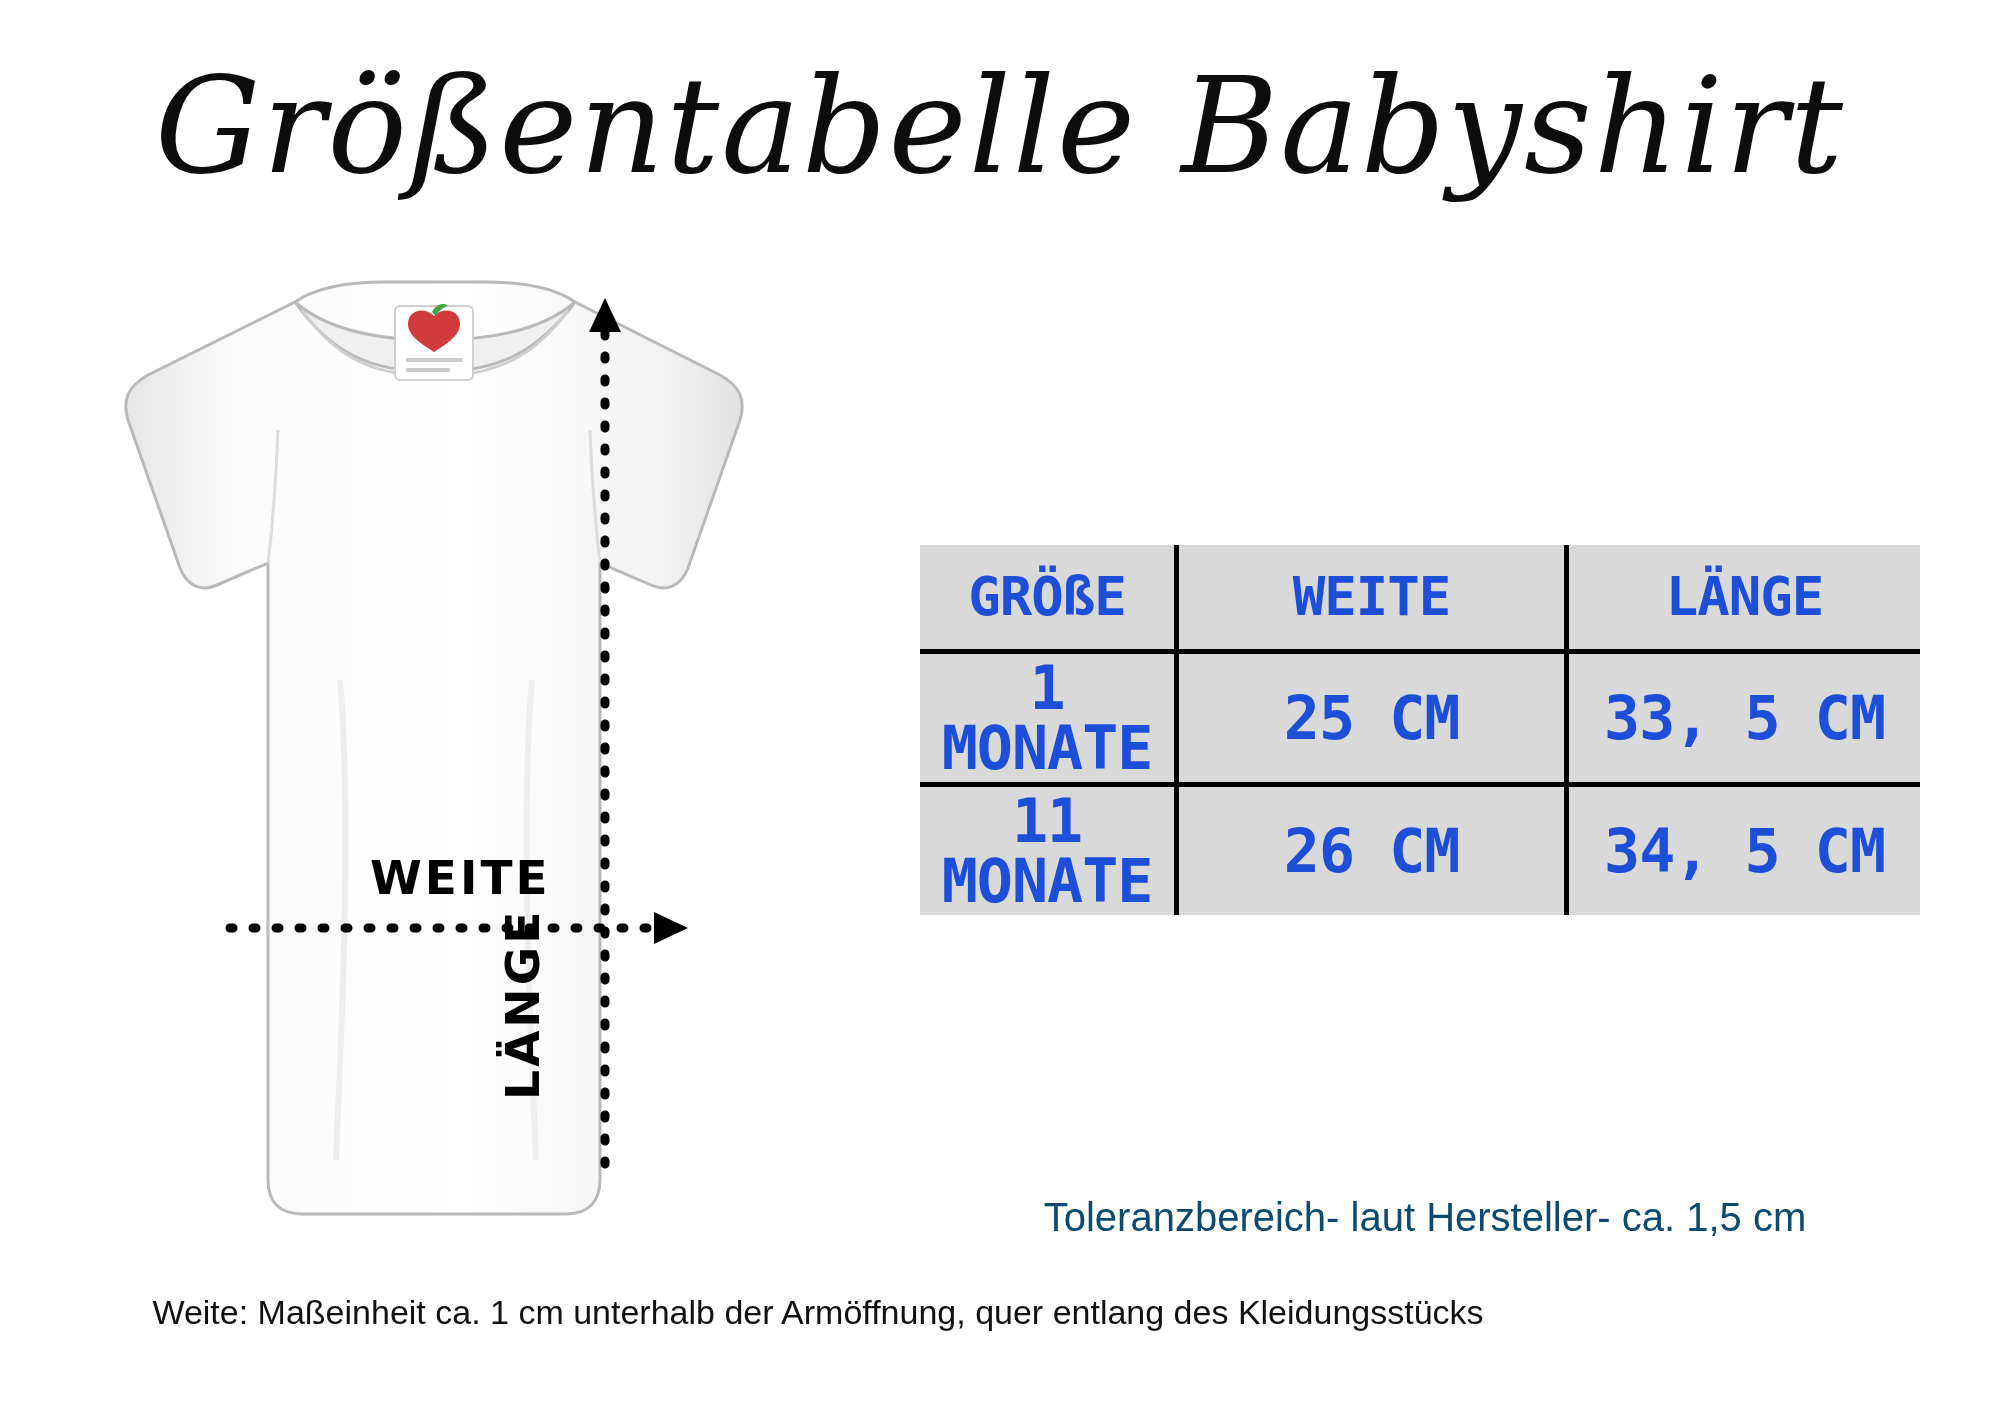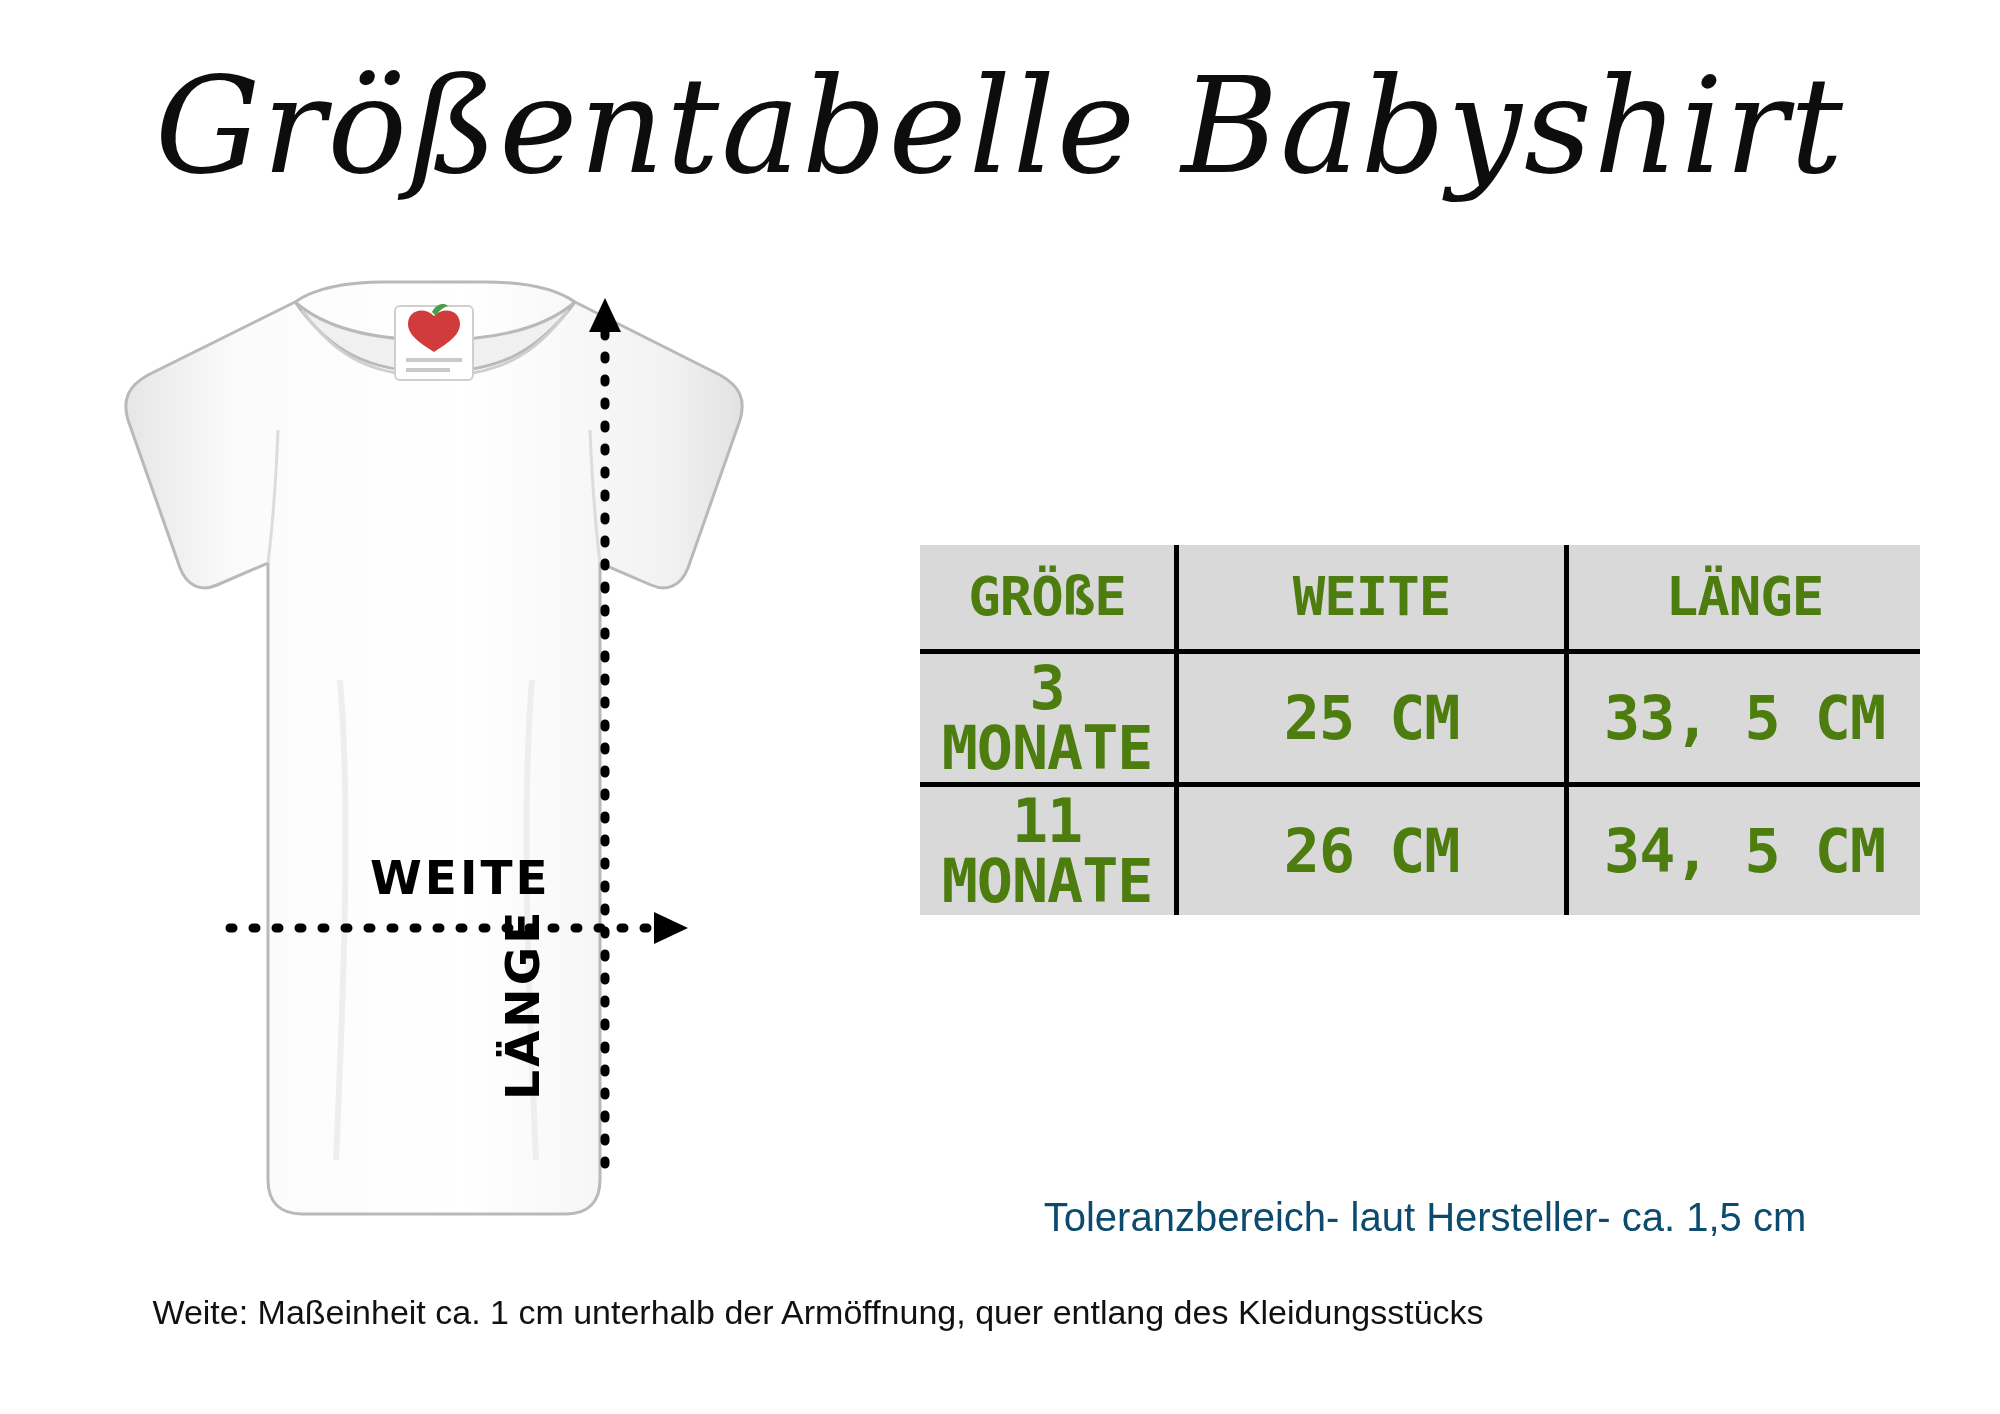--- a/index.html
+++ b/index.html
@@ -79,21 +79,21 @@
   table.size-table {
     border-collapse: collapse;
     width: 1000px;
     background: #d9d9d9;
   }
   table.size-table td {
     border: 5px solid #000;
     text-align: center;
     font-family: "DejaVu Sans Mono", monospace;
     font-weight: 700;
-    color: #4d7c0f;
+    color: #1d4ed8;
     padding: 4px 0;
     line-height: 1.0;
   }
   table.size-table tr:first-child td {
     border-top: none;
   }
   table.size-table tr td:first-child {
     border-left: none;
   }
   table.size-table tr td:last-child {
@@ -217,21 +217,21 @@
 
 <div class="table-wrap">
   <table class="size-table">
     <tbody>
       <tr class="hdr">
         <td class="col-size">GRÖßE</td>
         <td class="col-weite">WEITE</td>
         <td class="col-laenge">LÄNGE</td>
       </tr>
       <tr class="row">
-        <td class="col-size">3 MONATE</td>
+        <td class="col-size">1 MONATE</td>
         <td class="col-weite">25 CM</td>
         <td class="col-laenge">33, 5 CM</td>
       </tr>
       <tr class="row">
         <td class="col-size">11 MONATE</td>
         <td class="col-weite">26 CM</td>
         <td class="col-laenge">34, 5 CM</td>
       </tr>
     </tbody>
   </table>

